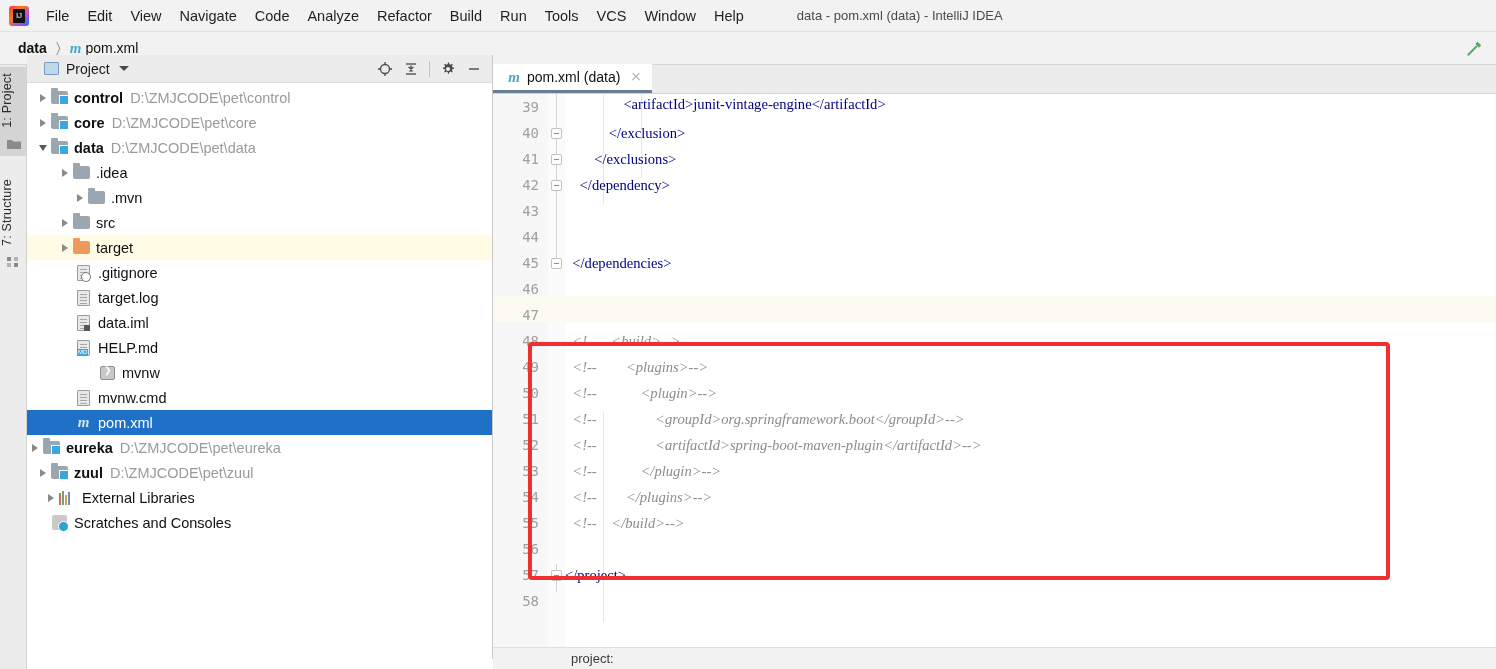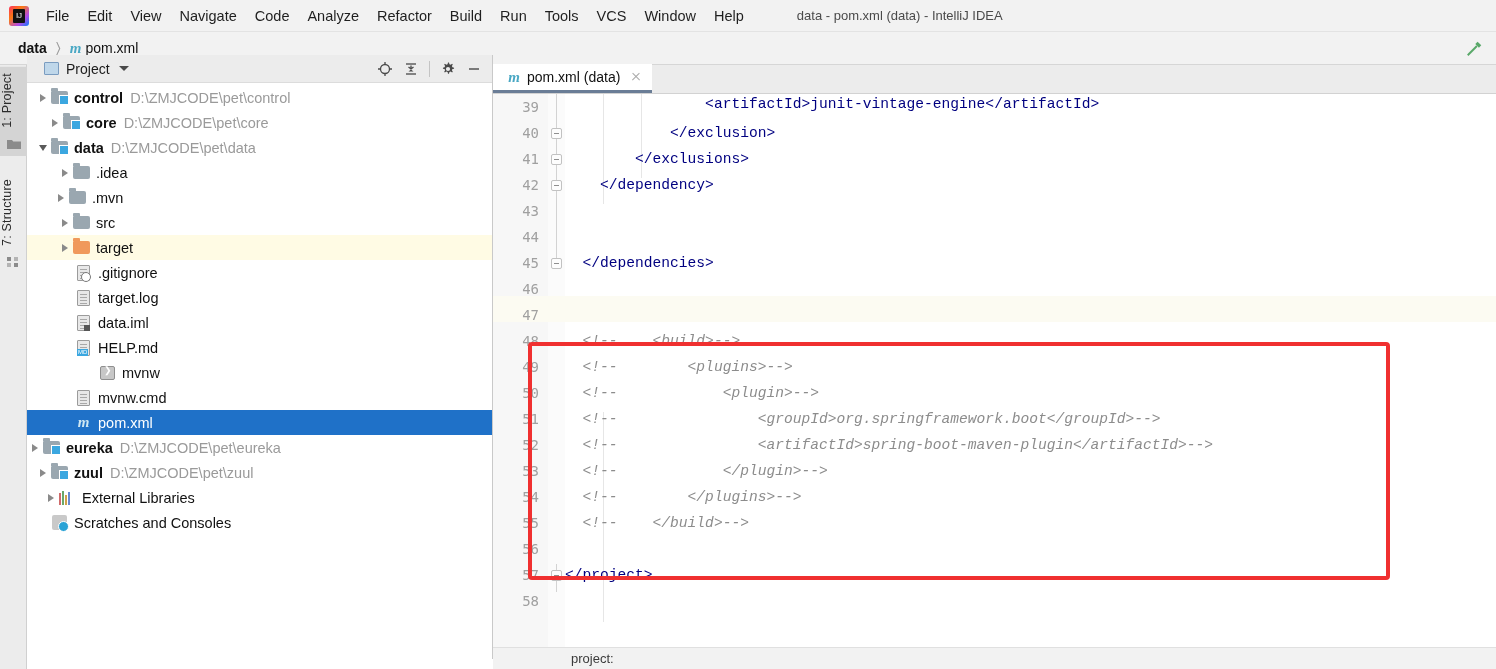--- a/index.html
+++ b/index.html
@@ -211,21 +211,21 @@
   }
   .lines { position: absolute; left: 0; top: 0; width: 100%; }
   .lrow { position: relative; height: 26px; }
   .lnum {
     position: absolute; left: 0; width: 46px; text-align: right;
     font-family: "DejaVu Sans Mono", monospace; font-size: 14px; color: #a0a0a0;
     line-height: 26px;
   }
   .lcode {
     position: absolute; left: 72px; right: 0; line-height: 26px;
-    font-family: Liberation Mono, monospace; font-size: 14.6px;
+    font-family: Liberation Serif, serif; font-size: 14.6px;
     color: #111; white-space: pre;
   }
   .tag { color: #000080; }
   .cmt { color: #8c8c8c; font-style: italic; }
   .caretline { position: absolute; left: 0; right: 0; height: 26px; background: #fcfbf2; }
   .fold-marker {
     position: absolute; left: 58px; width: 11px; height: 11px;
     border: 1px solid #c2c2c2; background: #fdfdfd; border-radius: 2px;
   }
   .fold-marker::after {
@@ -347,21 +347,21 @@
         <div class="tarrow">
             <div class="arrow-r"></div>
           </div>
         <div class="ticon">
             <div class="ic-folder module"></div>
           </div>
         <span class="tlabel">control</span>
         <span class="tpath">D:\ZMJCODE\pet\control</span>
       </div>
 
-      <div class="trow" style="padding-left:20px">
+      <div class="trow" style="padding-left:8px">
         <div class="tarrow">
             <div class="arrow-r"></div>
           </div>
         <div class="ticon">
             <div class="ic-folder module"></div>
           </div>
         <span class="tlabel">core</span>
         <span class="tpath">D:\ZMJCODE\pet\core</span>
       </div>
 
@@ -379,21 +379,21 @@
       <div class="trow" style="padding-left:30px">
         <div class="tarrow">
             <div class="arrow-r"></div>
           </div>
         <div class="ticon">
             <div class="ic-folder"></div>
           </div>
         <span class="tlabel normal">.idea</span>
       </div>
 
-      <div class="trow" style="padding-left:26px">
+      <div class="trow" style="padding-left:45px">
         <div class="tarrow">
             <div class="arrow-r"></div>
           </div>
         <div class="ticon">
             <div class="ic-folder"></div>
           </div>
         <span class="tlabel normal">.mvn</span>
       </div>
 
       <div class="trow" style="padding-left:30px">

